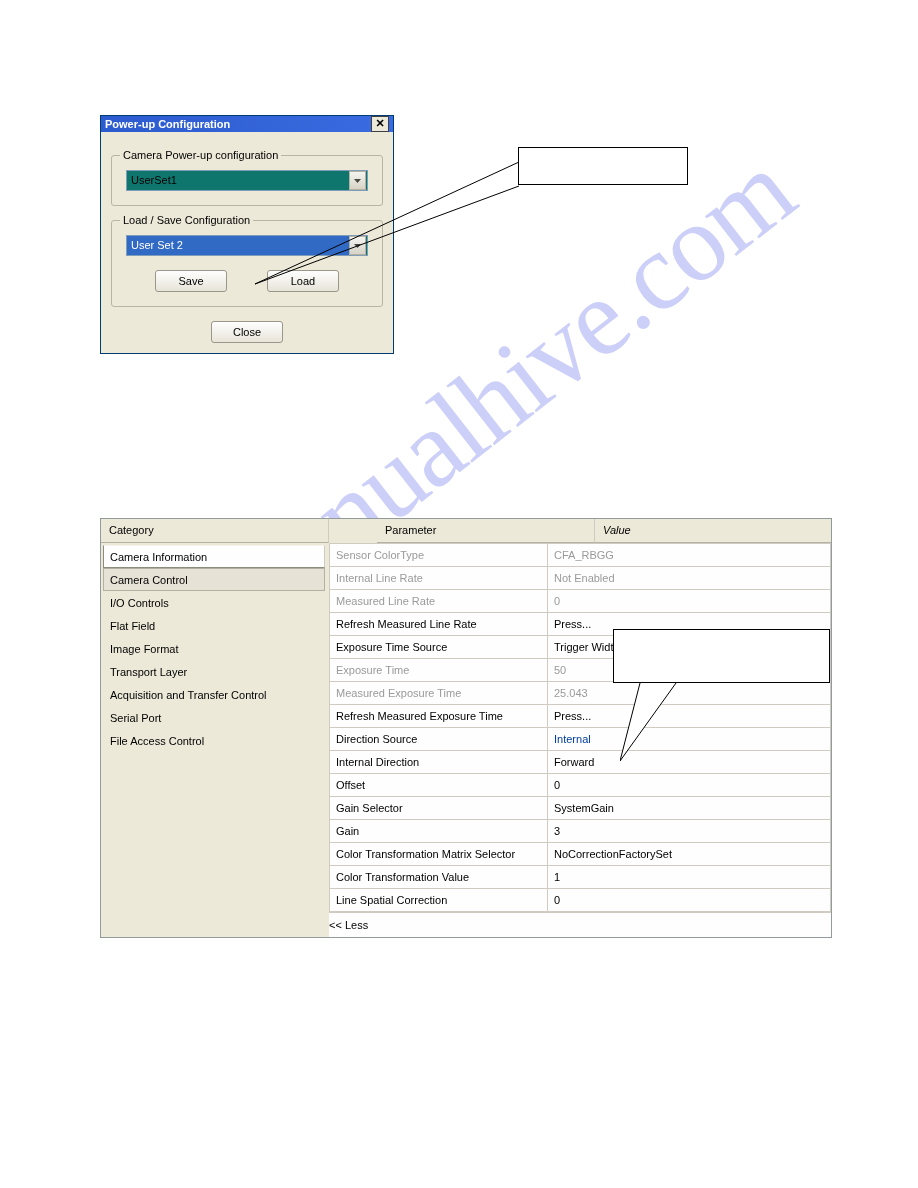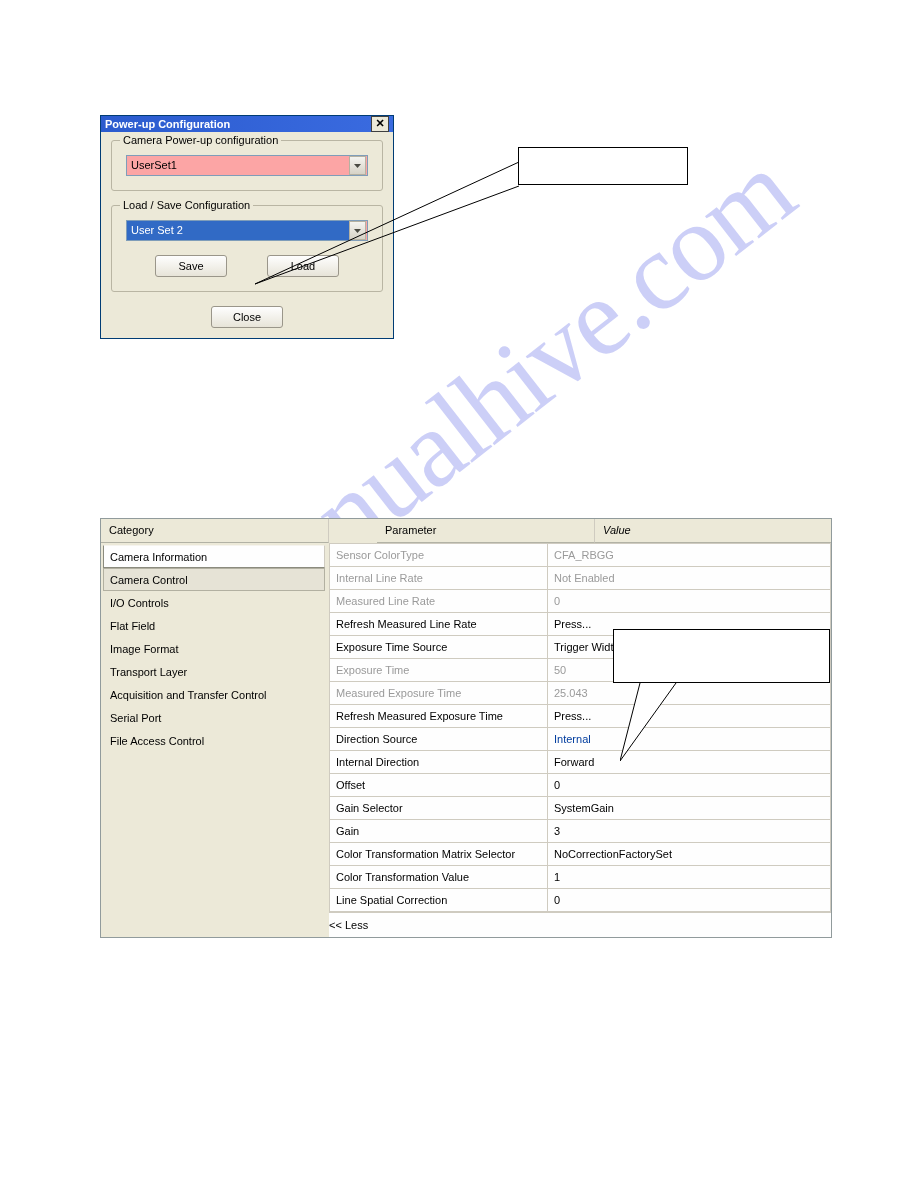--- a/index.html
+++ b/index.html
@@ -56,40 +56,40 @@
     height: 16px;
     background: #ece9d8;
     border: 1px solid #404040;
     color: #000;
     font-weight: bold;
     font-size: 11px;
     text-align: center;
     line-height: 13px;
     cursor: pointer;
   }
-  .dialog-body { padding: 8px 10px 10px 10px; }
+  .dialog-body { padding: 23px 10px 10px 10px; }
   .groupbox {
     border: 1px solid #b9b5a3;
     border-radius: 3px;
     padding: 14px 14px 14px 14px;
     margin-bottom: 14px;
     position: relative;
   }
   .groupbox-title {
     position: absolute;
     top: -7px;
     left: 8px;
     background: #ece9d8;
     padding: 0 3px;
     font-size: 11px;
   }
   .combobox {
     width: 100%;
     height: 21px;
-    background: #fca5a5;
+    background: #0f766e;
     border: 1px solid #7f9db9;
     display: flex;
     align-items: center;
     position: relative;
   }
   .combobox-text {
     flex: 1;
     padding: 0 4px;
     height: 100%;
     line-height: 19px;

